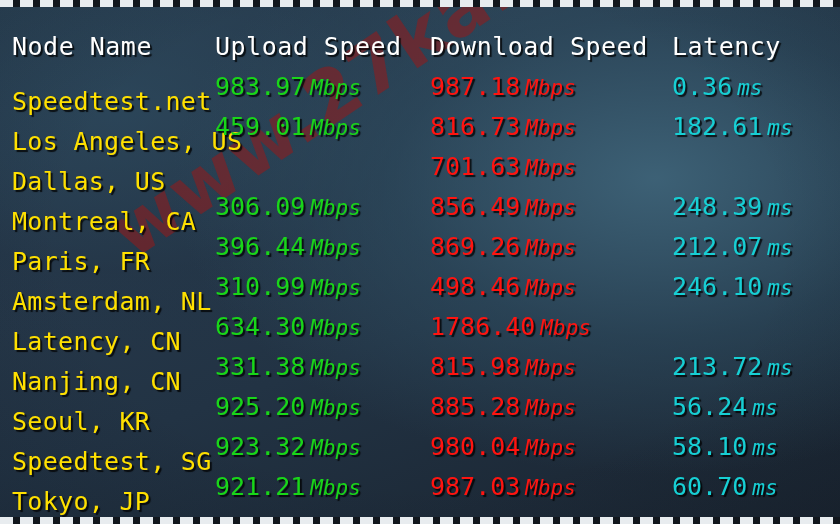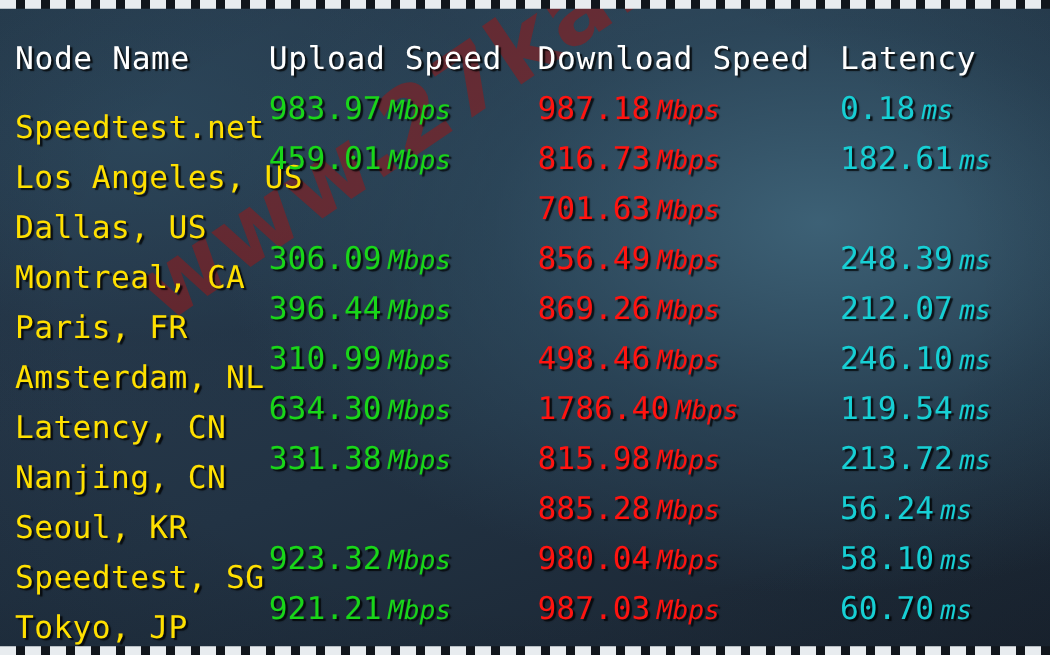--- a/index.html
+++ b/index.html
@@ -117,21 +117,21 @@
       <div class="cell c-up">Upload Speed</div>
       <div class="cell c-down">Download Speed</div>
       <div class="cell c-lat">Latency</div>
     </div>
 
     <div id="rows-host">
         <div class="row drow" style="top: 66px;">
           <div class="cell c-node">Speedtest.net</div>
           <div class="cell c-up"><span>983.97</span><span class="unit">Mbps</span></div>
           <div class="cell c-down"><span>987.18</span><span class="unit">Mbps</span></div>
-          <div class="cell c-lat"><span>0.18</span><span class="unit">ms</span></div>
+          <div class="cell c-lat"><span>0.36</span><span class="unit">ms</span></div>
         </div>
         <div class="row drow" style="top: 106px;">
           <div class="cell c-node">Los Angeles, US</div>
           <div class="cell c-up"><span>459.01</span><span class="unit">Mbps</span></div>
           <div class="cell c-down"><span>816.73</span><span class="unit">Mbps</span></div>
           <div class="cell c-lat"><span>182.61</span><span class="unit">ms</span></div>
         </div>
         <div class="row drow" style="top: 146px;">
           <div class="cell c-node">Dallas, US</div>
           <div class="cell c-down"><span>701.63</span><span class="unit">Mbps</span></div>
@@ -151,30 +151,30 @@
         <div class="row drow" style="top: 266px;">
           <div class="cell c-node">Amsterdam, NL</div>
           <div class="cell c-up"><span>310.99</span><span class="unit">Mbps</span></div>
           <div class="cell c-down"><span>498.46</span><span class="unit">Mbps</span></div>
           <div class="cell c-lat"><span>246.10</span><span class="unit">ms</span></div>
         </div>
         <div class="row drow" style="top: 306px;">
           <div class="cell c-node">Latency, CN</div>
           <div class="cell c-up"><span>634.30</span><span class="unit">Mbps</span></div>
           <div class="cell c-down"><span>1786.40</span><span class="unit">Mbps</span></div>
-          <div class="cell c-lat"><span>119.54</span><span class="unit">ms</span></div>
         </div>
         <div class="row drow" style="top: 346px;">
           <div class="cell c-node">Nanjing, CN</div>
           <div class="cell c-up"><span>331.38</span><span class="unit">Mbps</span></div>
           <div class="cell c-down"><span>815.98</span><span class="unit">Mbps</span></div>
           <div class="cell c-lat"><span>213.72</span><span class="unit">ms</span></div>
         </div>
         <div class="row drow" style="top: 386px;">
           <div class="cell c-node">Seoul, KR</div>
+          <div class="cell c-up"><span>925.20</span><span class="unit">Mbps</span></div>
           <div class="cell c-down"><span>885.28</span><span class="unit">Mbps</span></div>
           <div class="cell c-lat"><span>56.24</span><span class="unit">ms</span></div>
         </div>
         <div class="row drow" style="top: 426px;">
           <div class="cell c-node">Speedtest, SG</div>
           <div class="cell c-up"><span>923.32</span><span class="unit">Mbps</span></div>
           <div class="cell c-down"><span>980.04</span><span class="unit">Mbps</span></div>
           <div class="cell c-lat"><span>58.10</span><span class="unit">ms</span></div>
         </div>
         <div class="row drow" style="top: 466px;">

